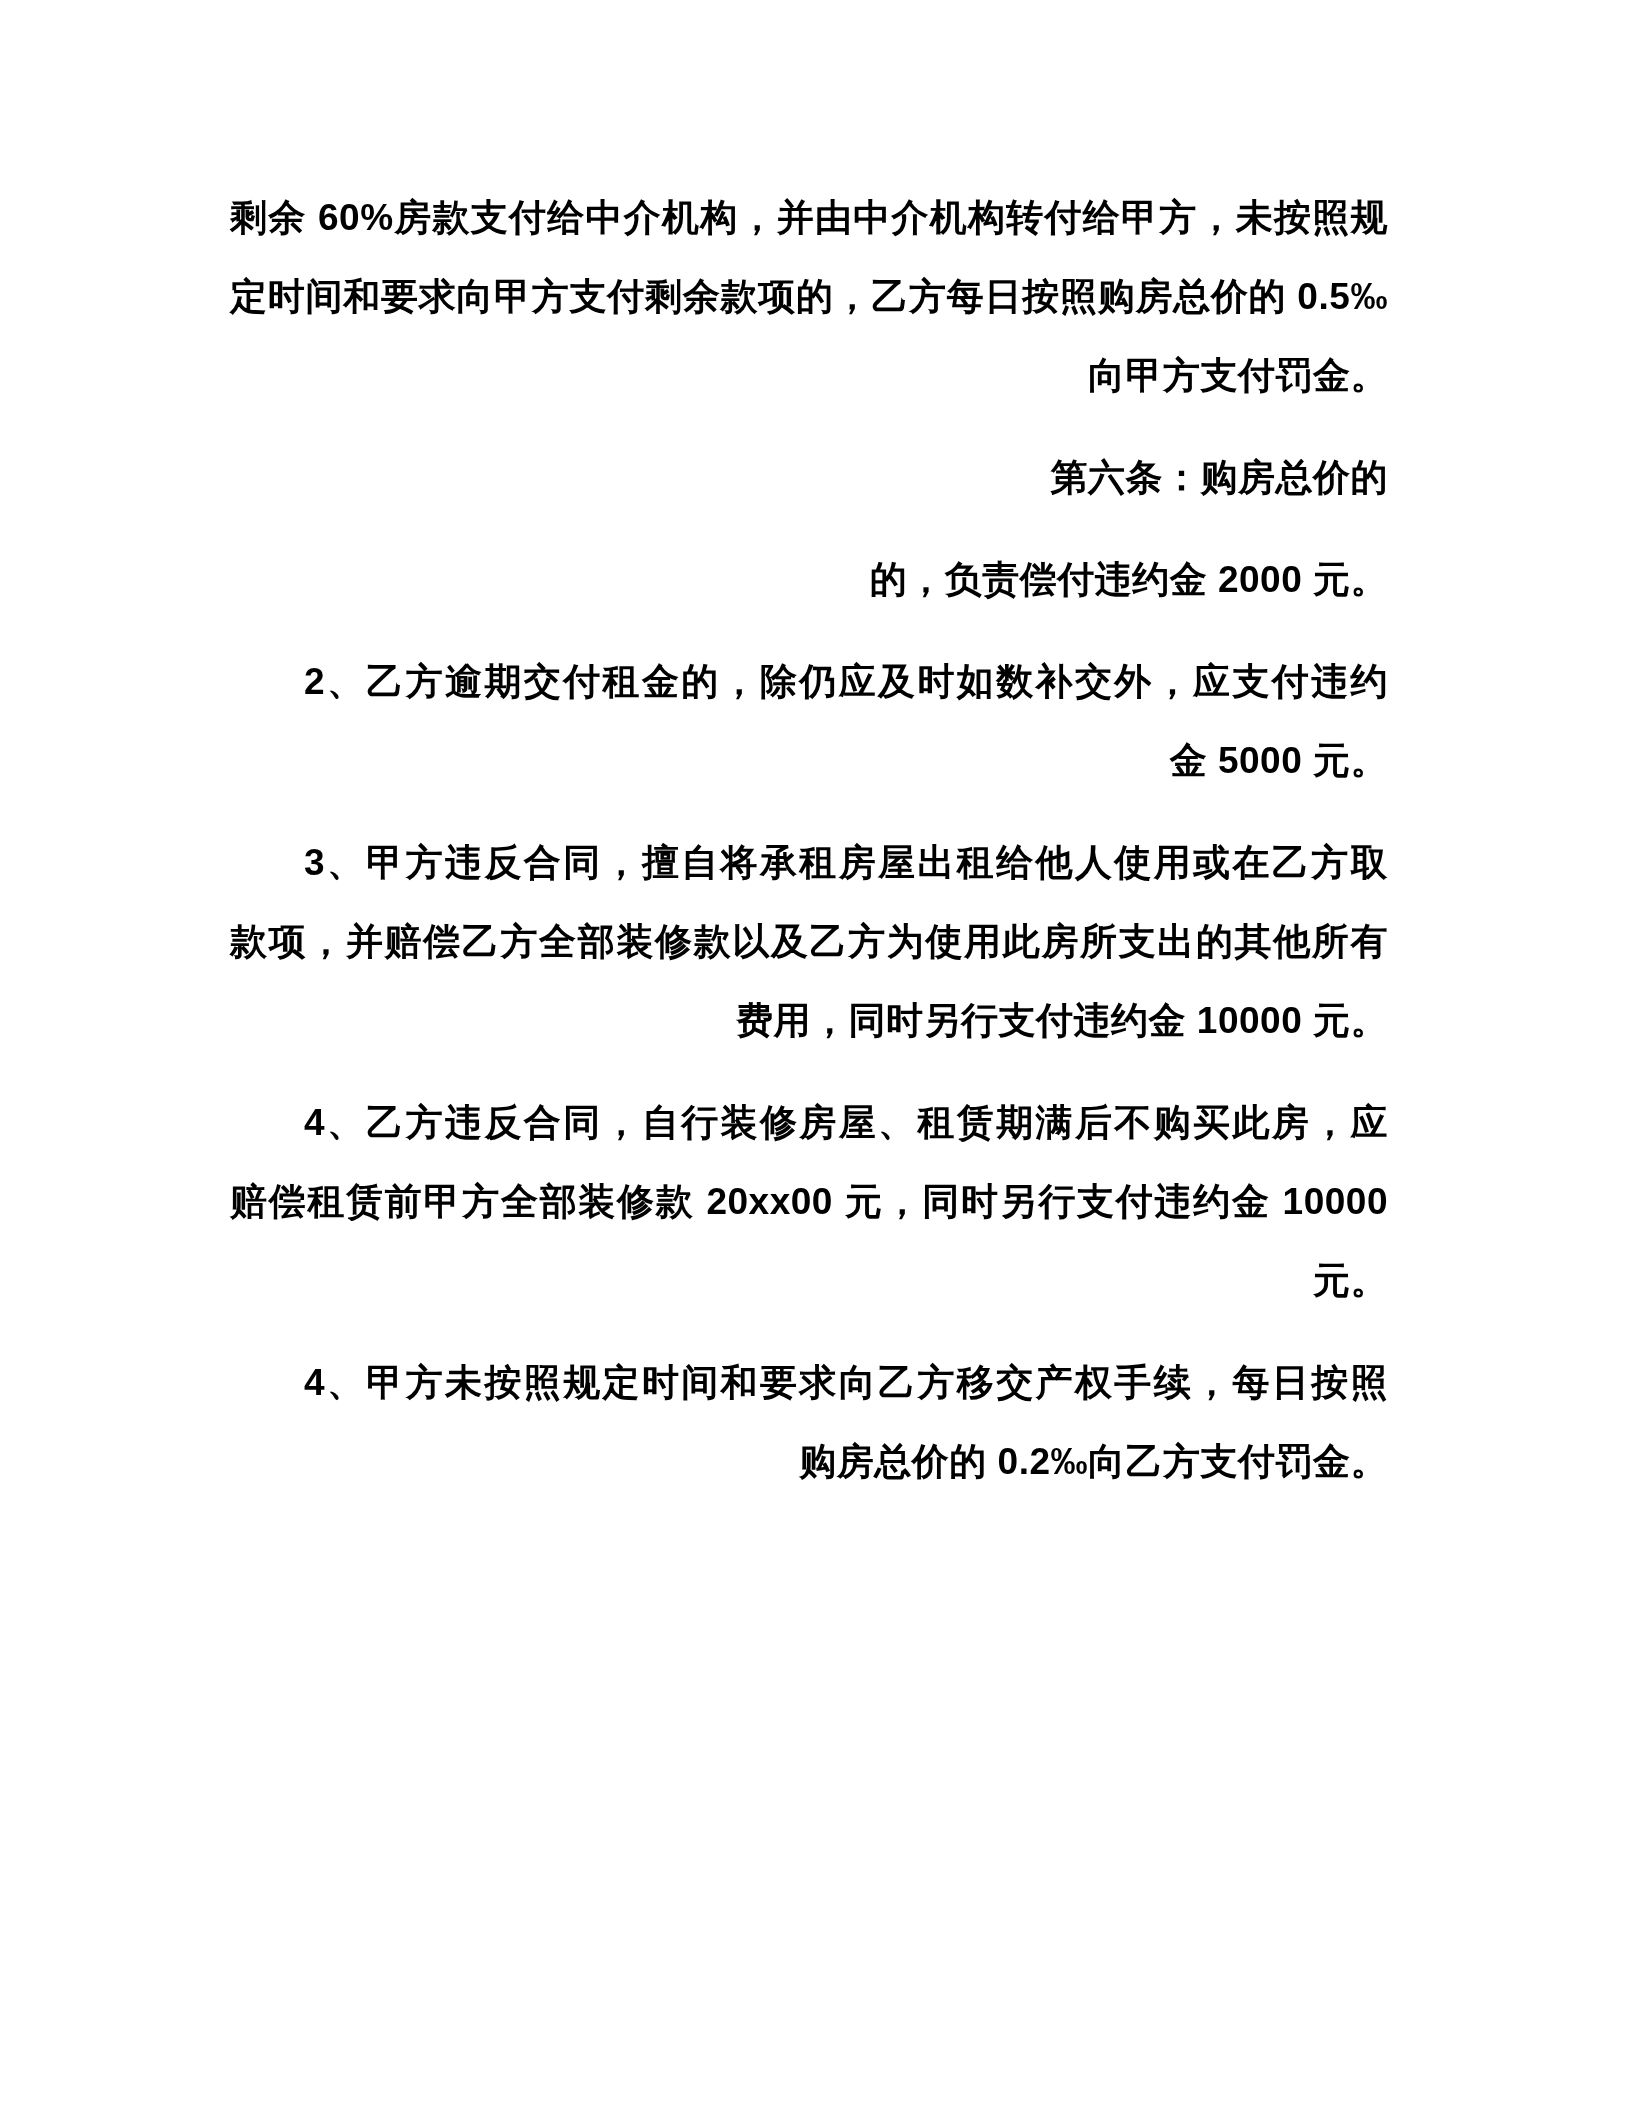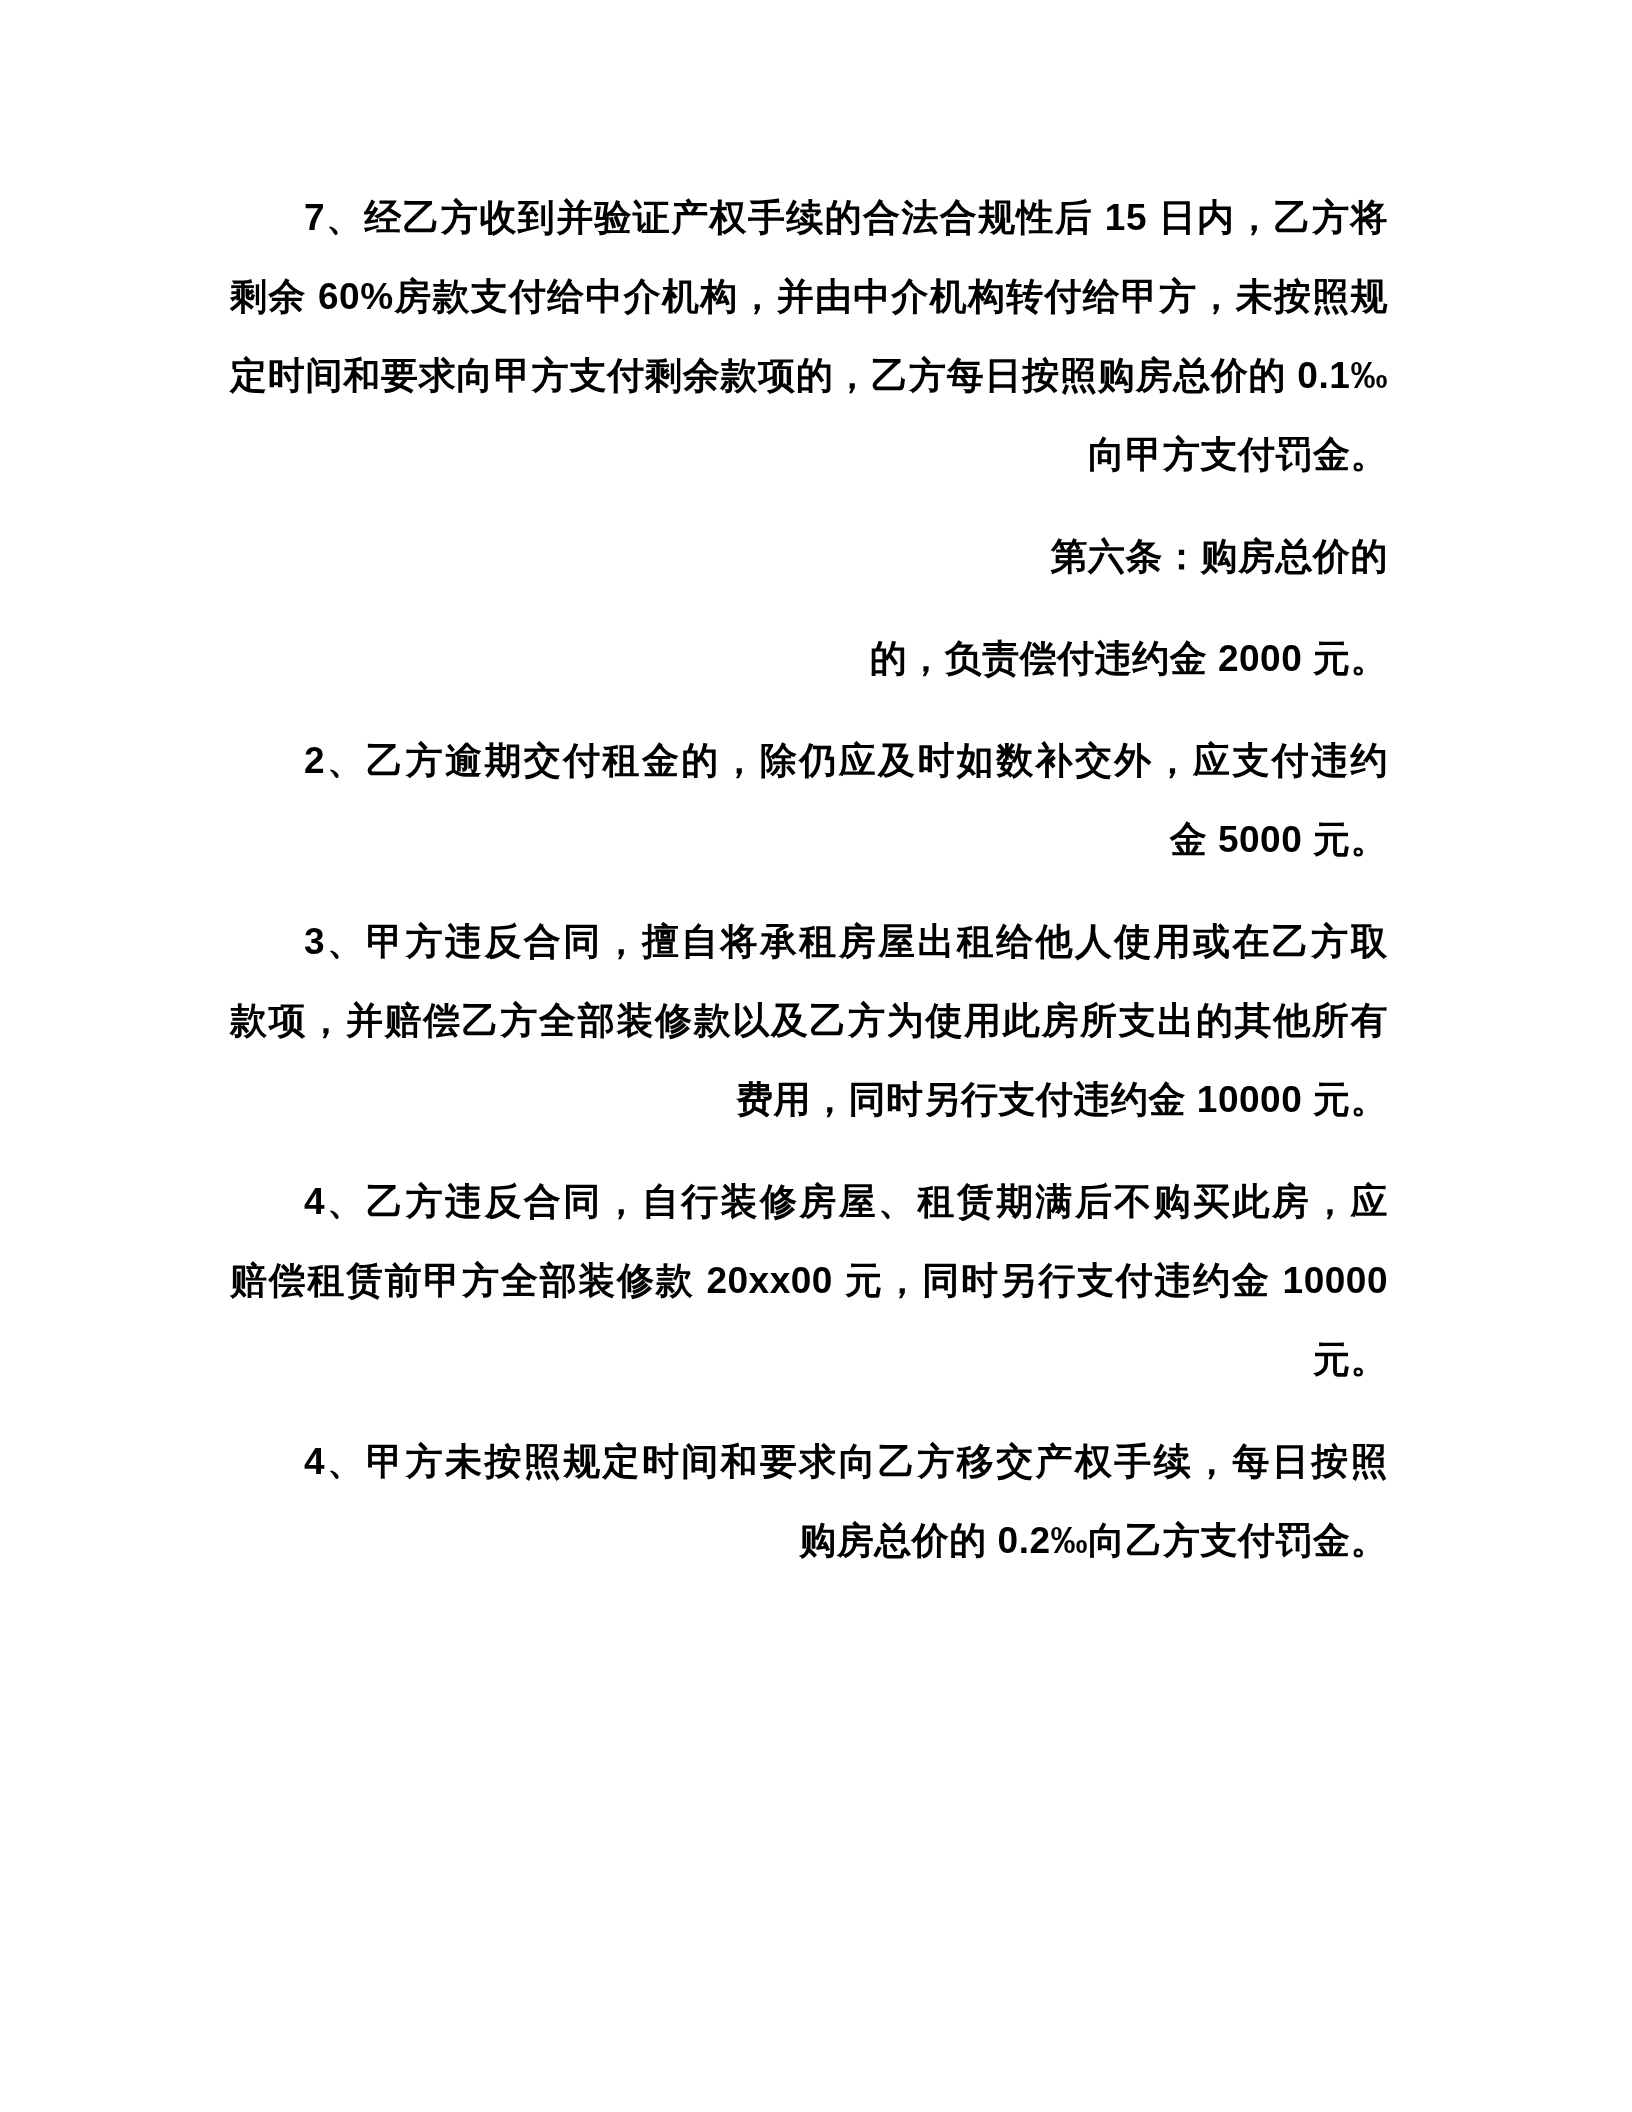--- a/index.html
+++ b/index.html
@@ -39,23 +39,22 @@
   .line.indent {
     text-indent: 2em;
   }
 </style>
 </head>
 <body>
 
 <div class="page">
 
   <div class="para">
-    <div class="line indent fill">7、经乙方收到并验证产权手续的合法合规性后 15 日内，乙方将</div>
     <div class="line fill">剩余 60%房款支付给中介机构，并由中介机构转付给甲方，未按照规</div>
-    <div class="line fill">定时间和要求向甲方支付剩余款项的，乙方每日按照购房总价的 0.1‰</div>
+    <div class="line fill">定时间和要求向甲方支付剩余款项的，乙方每日按照购房总价的 0.5‰</div>
     <div class="line">向甲方支付罚金。</div>
   </div>
 
   <div class="para">
     <div class="line indent">第六条：购房总价的</div>
   </div>
 
   <div class="para">
     <div class="line">的，负责偿付违约金 2000 元。</div>
   </div>

